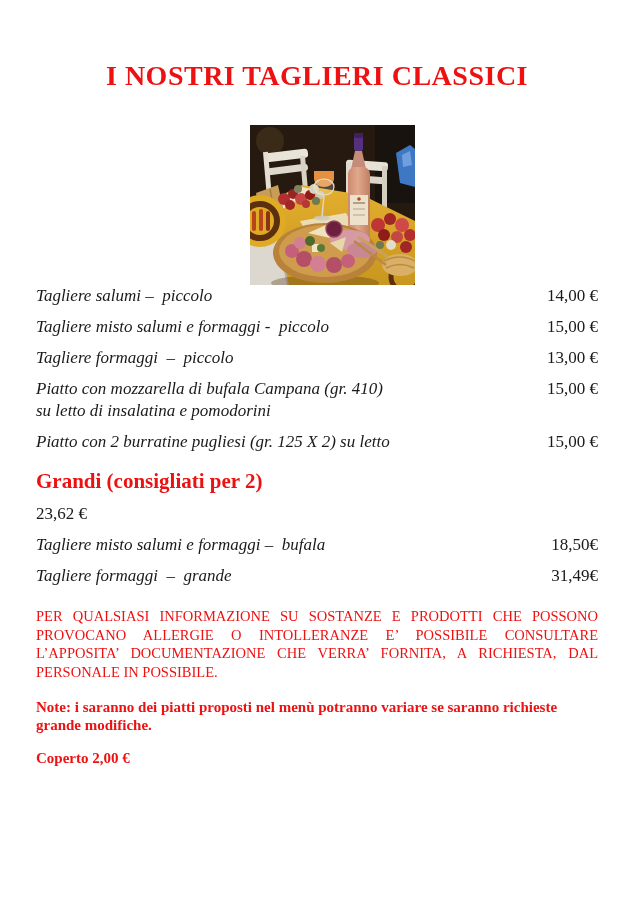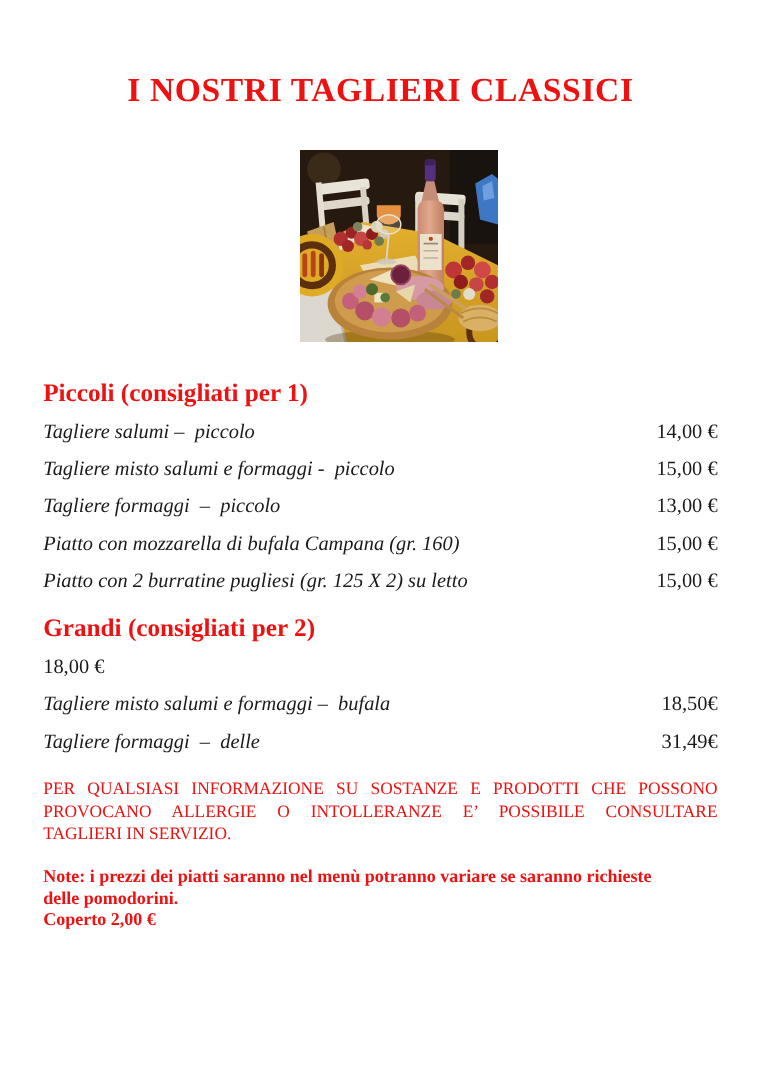--- a/index.html
+++ b/index.html
@@ -79,20 +79,21 @@
     text-align-last:left;
   }
   .note{
     margin-top:17px;
     color:var(--red);
     font-weight:bold;
     font-size:15px;
     line-height:18px;
   }
   .cover-charge{
+    margin-top:15px;
     color:var(--red);
     font-weight:bold;
     font-size:15px;
     line-height:18px;
   }
 </style>
 </head>
 <body>
 
 <div class="page">
@@ -219,21 +220,20 @@
         <rect x="62" y="119" width="9" height="8" fill="#f1e6c4"></rect>
         <circle cx="60" cy="116" r="5" fill="#4f6a2d"></circle>
         <circle cx="71" cy="123" r="4" fill="#5a7a3a"></circle>
         <circle cx="84" cy="104" r="8" fill="#6d1f3e" stroke="#93455e" stroke-width="1.5"></circle>
         <line x1="108" y1="112" x2="138" y2="132" stroke="#c9a15c" stroke-width="3"></line>
         <line x1="104" y1="116" x2="136" y2="140" stroke="#b88a45" stroke-width="2.5"></line>
       </g>
     </svg>
   </div>
 
-  <h2 class="section-heading">Piccoli (consigliati per 1)</h2>
 
   <div class="menu-row">
     <span class="item-name-block">
       <span class="item-name">Tagliere salumi –  piccolo</span>
 
     </span>
     <span class="item-price">14,00 €</span>
   </div>
 
   <div class="menu-row">
@@ -247,60 +247,62 @@
   <div class="menu-row">
     <span class="item-name-block">
       <span class="item-name">Tagliere formaggi  –  piccolo</span>
 
     </span>
     <span class="item-price">13,00 €</span>
   </div>
 
   <div class="menu-row">
     <span class="item-name-block">
-      <span class="item-name">Piatto con mozzarella di bufala Campana (gr. 160)</span>
+      <span class="item-name">Piatto con mozzarella di bufala Campana (gr. 410)</span>
+      <span class="item-line2">su letto di insalatina e pomodorini</span>
     </span>
     <span class="item-price">15,00 €</span>
   </div>
 
   <div class="menu-row">
     <span class="item-name-block">
       <span class="item-name">Piatto con 2 burratine pugliesi (gr. 125 X 2) su letto</span>
     </span>
     <span class="item-price">15,00 €</span>
   </div>
 
   <h2 class="section-heading second">Grandi (consigliati per 2)</h2>
 
   <div class="menu-row">
-    <span class="item-price">18,00 €</span>
+    <span class="item-price">23,62 €</span>
   </div>
 
   <div class="menu-row">
     <span class="item-name-block">
       <span class="item-name">Tagliere misto salumi e formaggi –  bufala</span>
 
     </span>
     <span class="item-price">18,50€</span>
   </div>
 
   <div class="menu-row">
     <span class="item-name-block">
-      <span class="item-name">Tagliere formaggi  –  delle</span>
+      <span class="item-name">Tagliere formaggi  –  grande</span>
 
     </span>
     <span class="item-price">31,49€</span>
   </div>
 
   <div class="allergen">
     <div class="allergen-line">PER QUALSIASI INFORMAZIONE SU SOSTANZE E PRODOTTI CHE POSSONO</div>
     <div class="allergen-line">PROVOCANO ALLERGIE O INTOLLERANZE E’ POSSIBILE CONSULTARE</div>
-    <div class="allergen-line last">TAGLIERI IN SERVIZIO.</div>
+    <div class="allergen-line">L’APPOSITA’ DOCUMENTAZIONE CHE VERRA’ FORNITA, A RICHIESTA, DAL</div>
+    <div class="allergen-line last">PERSONALE IN POSSIBILE.</div>
   </div>
 
   <div class="note">
-    <div>Note: i prezzi dei piatti saranno nel menù potranno variare se saranno richieste</div>
-    <div>delle pomodorini.</div>
+    <div>Note: i saranno dei piatti proposti nel menù potranno variare se saranno richieste</div>
+    <div>grande modifiche.</div>
   </div>
 
   <div class="cover-charge">Coperto 2,00 €</div>
 
 </div>
 
 </body></html>

